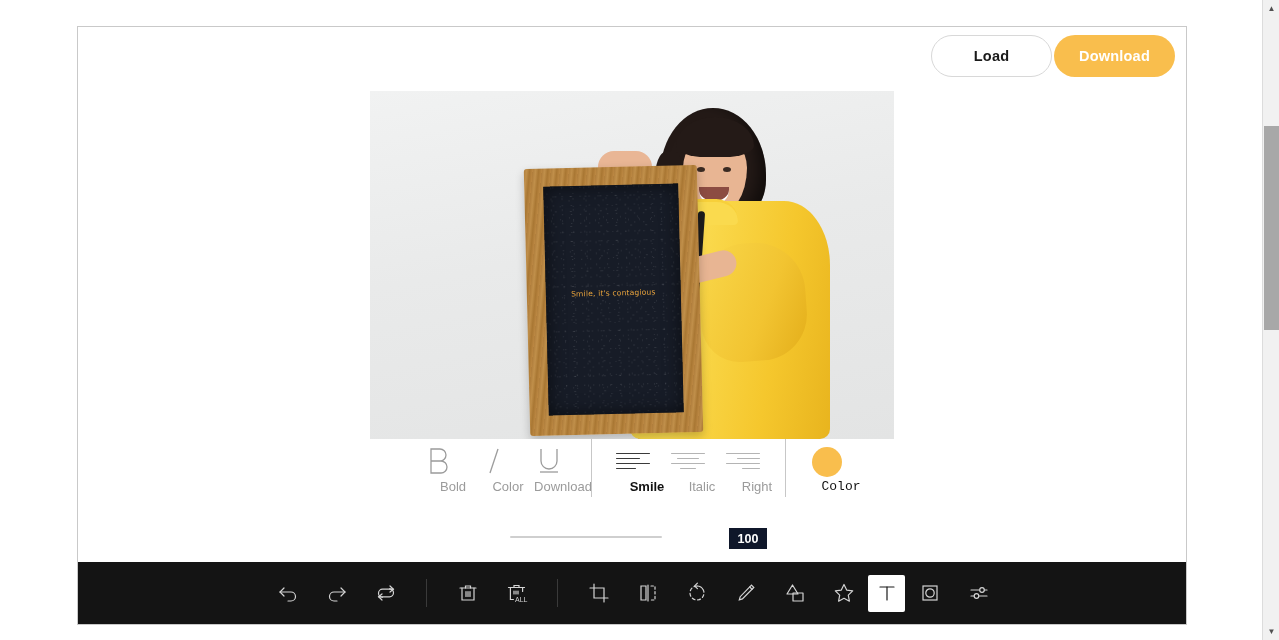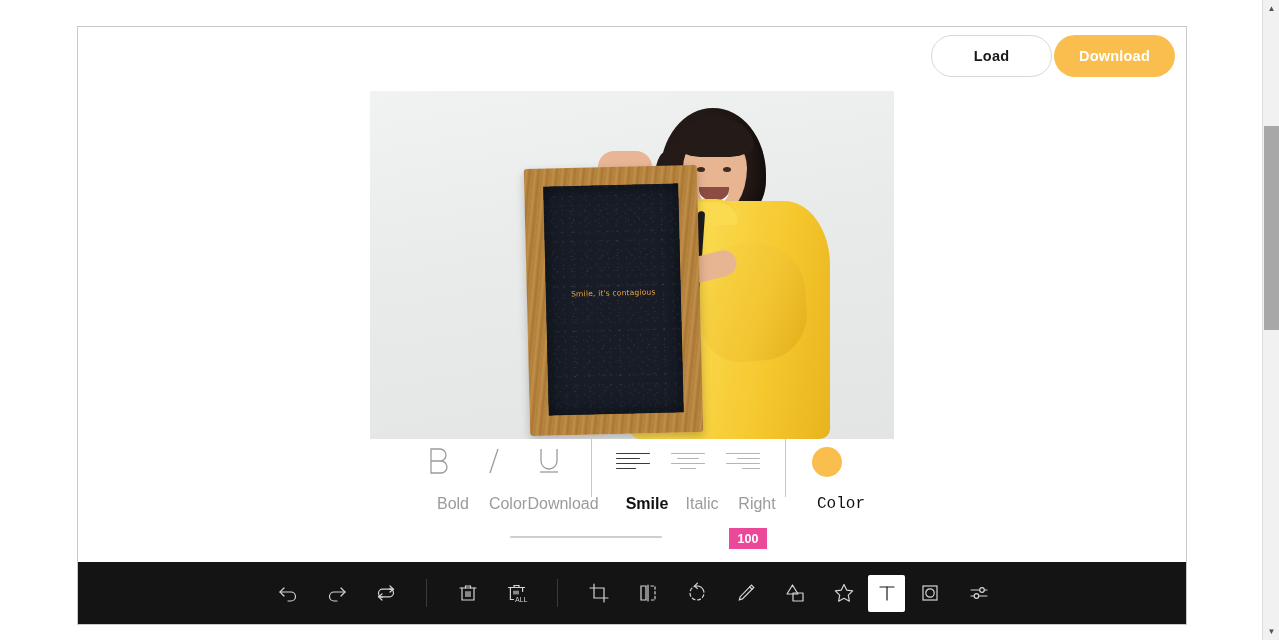--- a/index.html
+++ b/index.html
@@ -181,21 +181,21 @@
   }
   .fmt-inner{ display:flex; align-items:flex-start; gap:0; height:60px; }
   .fmt-item{
     width:55px; display:flex; flex-direction:column; align-items:center;
     cursor:pointer; user-select:none; padding-top:4px;
   }
   .fmt-glyph{
     height:36px; display:flex; align-items:center; justify-content:center;
     color:#9b9b9b;
   }
-  .fmt-label{ font-size:16px; color:#9b9b9b; margin-top:16px;padding-left:28px; }
+  .fmt-label{ font-size:13px; color:#9b9b9b; margin-top:0px;padding-left:28px; }
   .fmt-item.active .fmt-label{ color:#111; font-weight:700; }
   .fmt-divider{
     width:1px; height:58px; background:#c7c7c7;
     margin:0 14px; align-self:flex-start;
   }
   .align-icon{ display:flex; flex-direction:column; gap:3.5px; width:34px; }
   .align-icon i{ display:block; height:1.5px; background:#b4b4b4; border-radius:1px; }
   .fmt-item.active .align-icon i{ background:#3a3a3a; }
   .al-left i:nth-child(1){width:100%} .al-left i:nth-child(2){width:72%}
   .al-left i:nth-child(3){width:100%} .al-left i:nth-child(4){width:60%}
@@ -215,21 +215,21 @@
     position:absolute; left:0; top:490px; width:1110px; height:40px;
     display:flex; align-items:center; justify-content:center; gap:0;
   }
   .slider-track{
     width:152px; height:2px; background:#cfcfcf; border-radius:2px;
     margin-right:94px; cursor:pointer;
   }
   .slider-value{
     position:absolute; left:651px; top:11px;
     width:38px; height:21px;
-    background:#ec4899; color:#ffffff;
+    background:#0f172a; color:#ffffff;
     display:flex; align-items:center; justify-content:center;
     font-size:12.5px; font-weight:700;
   }
 
   
   .tool-bar{
     position:absolute; left:0; bottom:0; width:1110px; height:62px;
     background:#141414;
     display:flex; align-items:center; justify-content:center; gap:0;
   }

